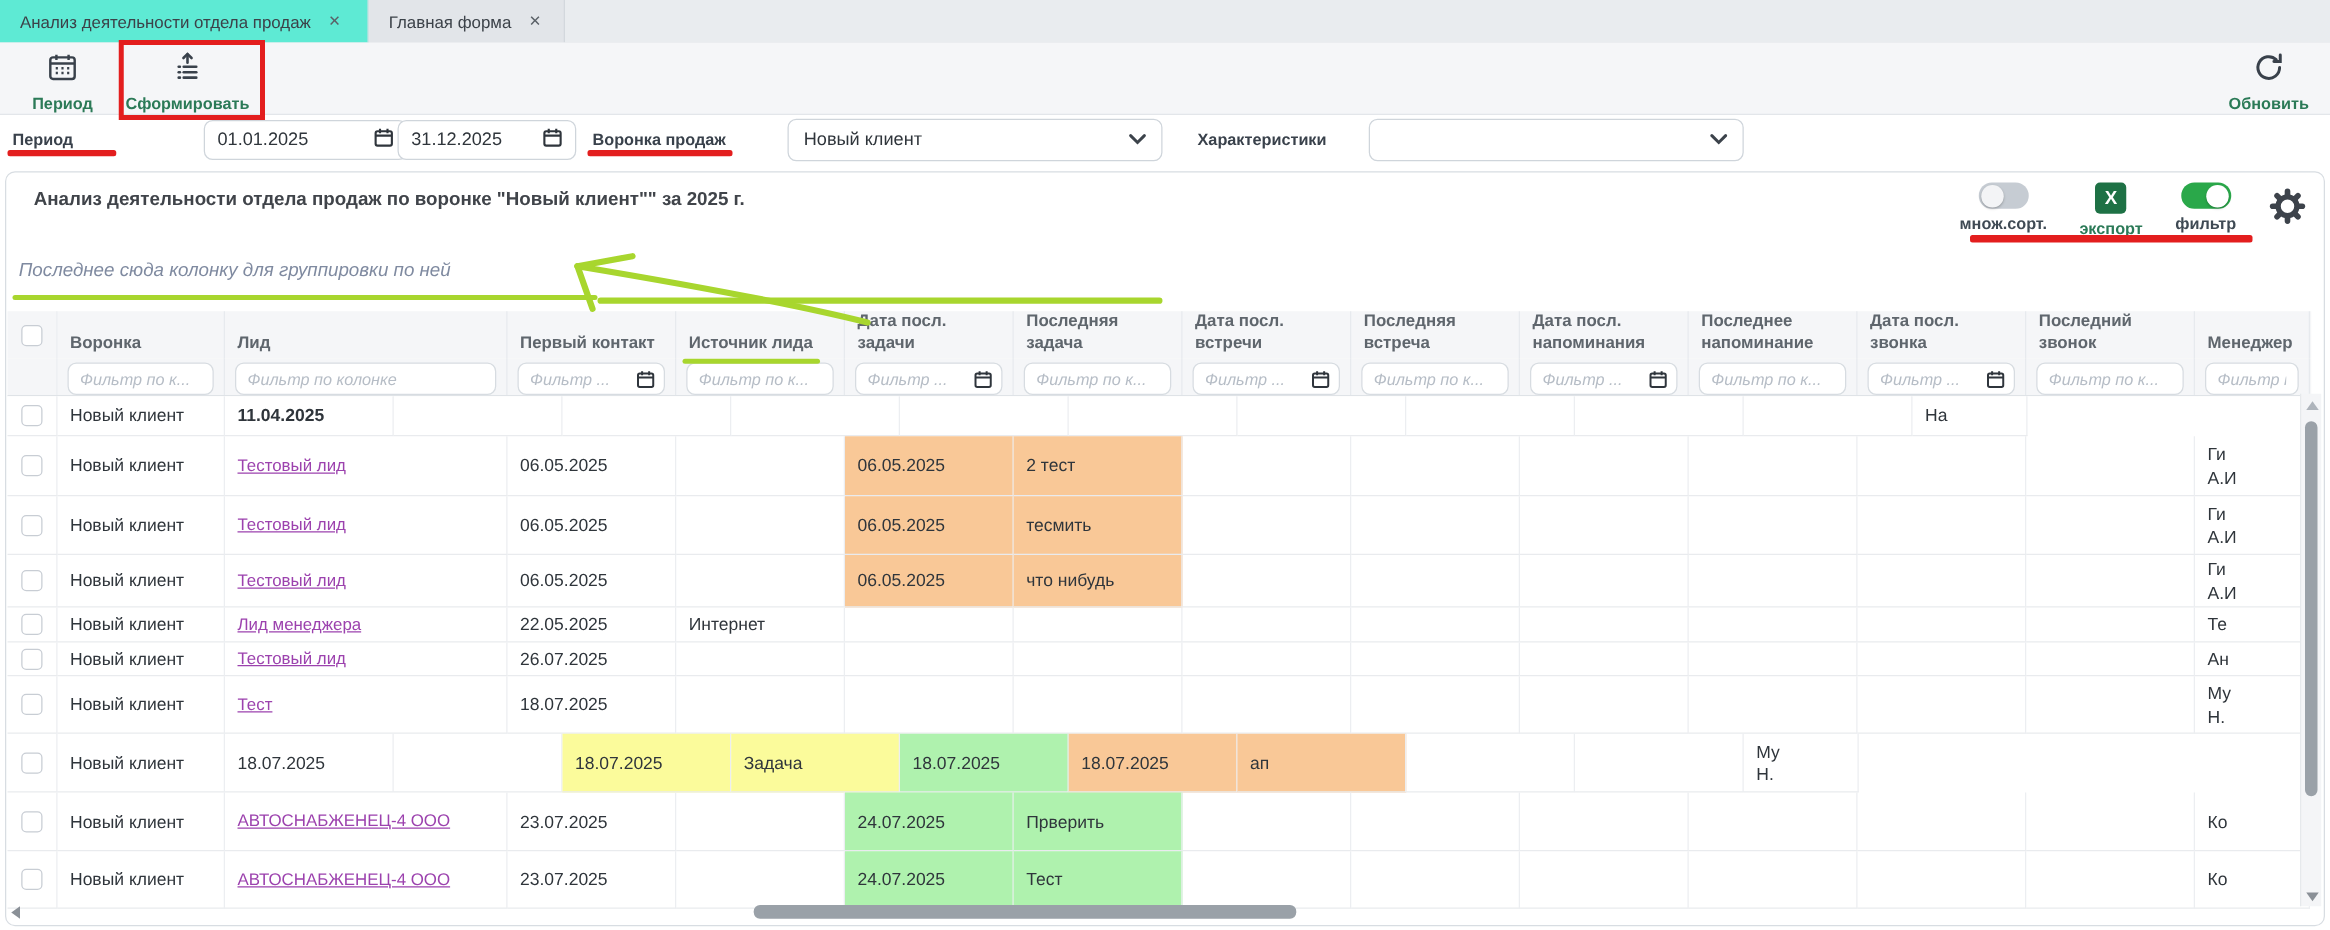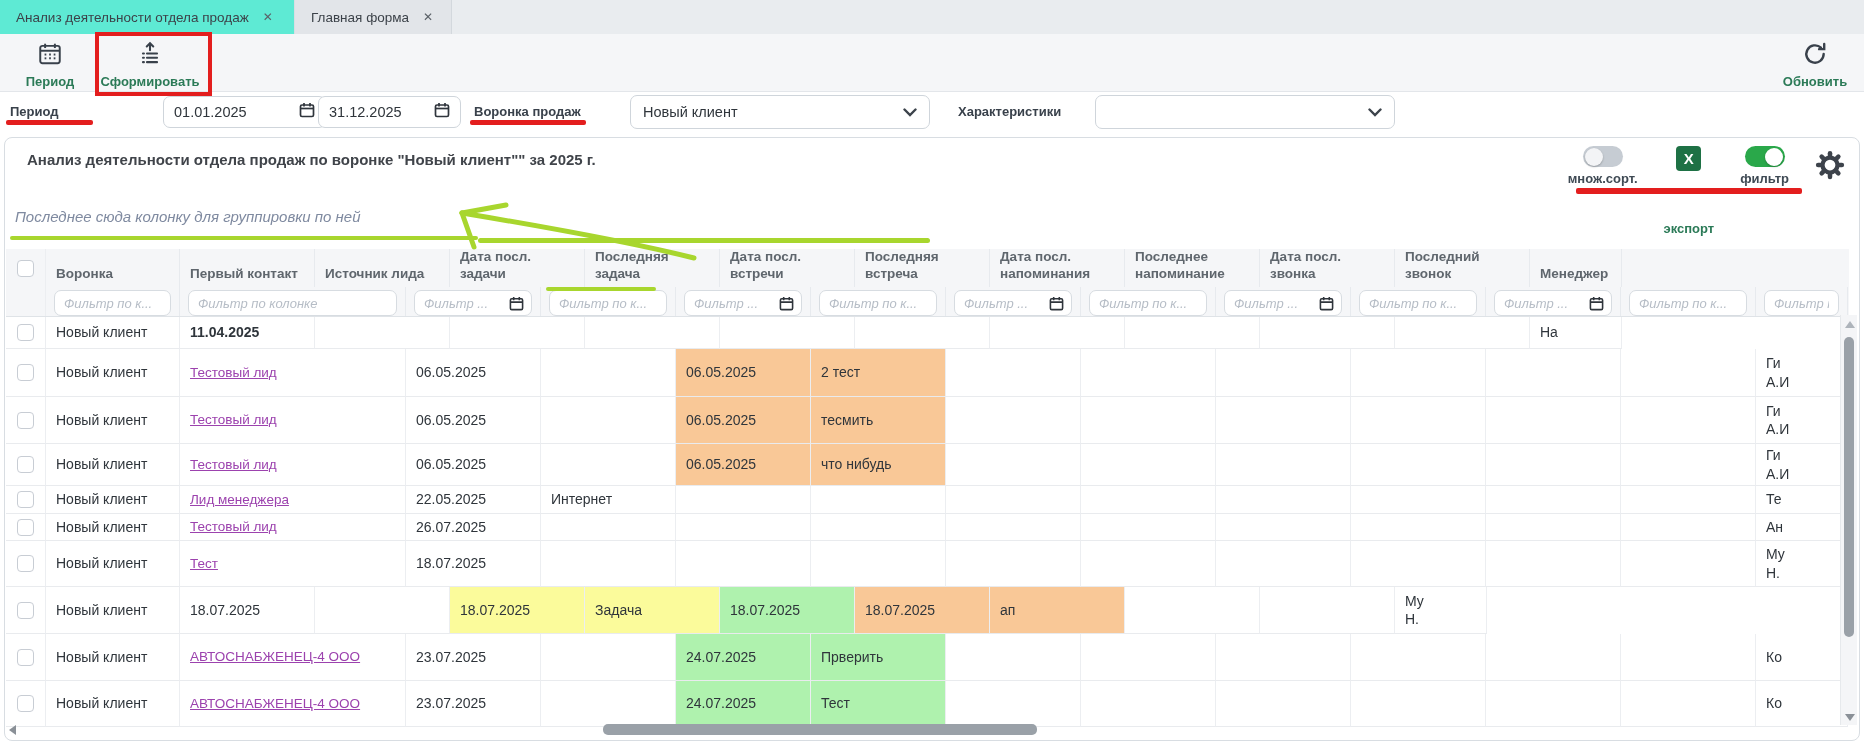--- a/index.html
+++ b/index.html
@@ -40,21 +40,21 @@
   .select .sval{font-size:14.5px;color:#2f353b;}
   #sel-funnel{left:630px;width:300px;}
   #sel-chars{left:1095px;width:300px;}
 
   
   .panel{position:absolute;left:4px;top:137px;width:1856px;height:604px;border:1px solid #d8dde2;border-radius:8px;background:#fff;box-sizing:border-box;}
   .panel-title{position:absolute;left:22px;top:13px;font-size:15px;font-weight:700;color:#40444a;}
   .controls{position:absolute;right:14px;top:8px;display:flex;align-items:flex-start;gap:26px;}
   .ctrl{display:flex;flex-direction:column;align-items:center;gap:4px;}
   .ctrl .c-label{font-size:13px;color:#3f4a54;font-weight:600;}
-  .ctrl .c-label.green{color:var(--accent-green,#1d9e63);margin-top:46px;}
+  .ctrl .c-label.green{color:var(--accent-green,#1d9e63);}
   .pill{width:40px;height:21px;border-radius:11px;background:#c6ccd3;position:relative;}
   .pill .knob{position:absolute;top:1.5px;width:18px;height:18px;border-radius:50%;background:#fff;box-shadow:0 1px 2px rgba(0,0,0,.25);}
   .pill.off .knob{left:2px;background:#f3f4f6;}
   .pill.on{background:var(--toggle-green,#2aa84a);}
   .pill.on .knob{right:2px;}
   .excel-icon{width:25px;height:25px;border-radius:4px;background:var(--excel-green,#1e7145);color:#fff;font-weight:700;font-size:15px;display:flex;align-items:center;justify-content:center;}
   .gear-wrap{margin-top:4px;}
   .group-hint{position:absolute;left:10px;top:70px;font-size:15px;font-style:italic;color:#7f8aa0;}
 
   
@@ -243,20 +243,23 @@
     <div class="group-hint">Последнее сюда колонку для группировки по ней</div>
 
     <div id="grid">
         <div class="g-head">
           <div class="cb-cell hcell" style="width: 40px; flex: 0 0 40px; justify-content: center; align-items: center; padding: 0px;">
             <div class="checkbox"></div>
           </div>
           <div class="hcell" style="width: 134px; flex: 0 0 134px;">
             <span class="hlabel">Воронка</span>
           </div>
+          <div class="hcell" style="width: 226px; flex: 0 0 226px;">
+            <span class="hlabel">Лид</span>
+          </div>
           <div class="hcell" style="width: 135px; flex: 0 0 135px;">
             <span class="hlabel">Первый контакт</span>
           </div>
           <div class="hcell" style="width: 135px; flex: 0 0 135px;">
             <span class="hlabel">Источник лида</span>
           </div>
           <div class="hcell" style="width: 135px; flex: 0 0 135px;">
             <span class="hlabel">Дата посл.
 задачи</span>
           </div>

